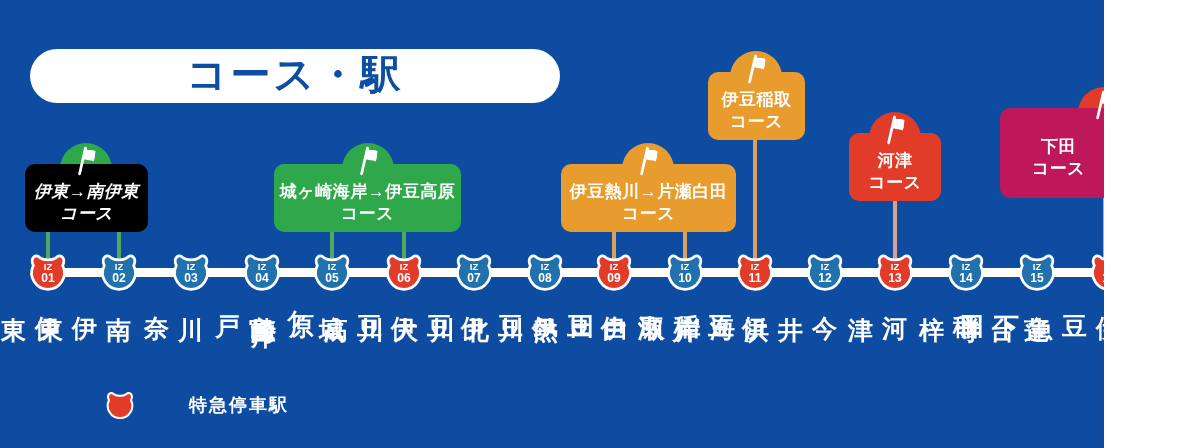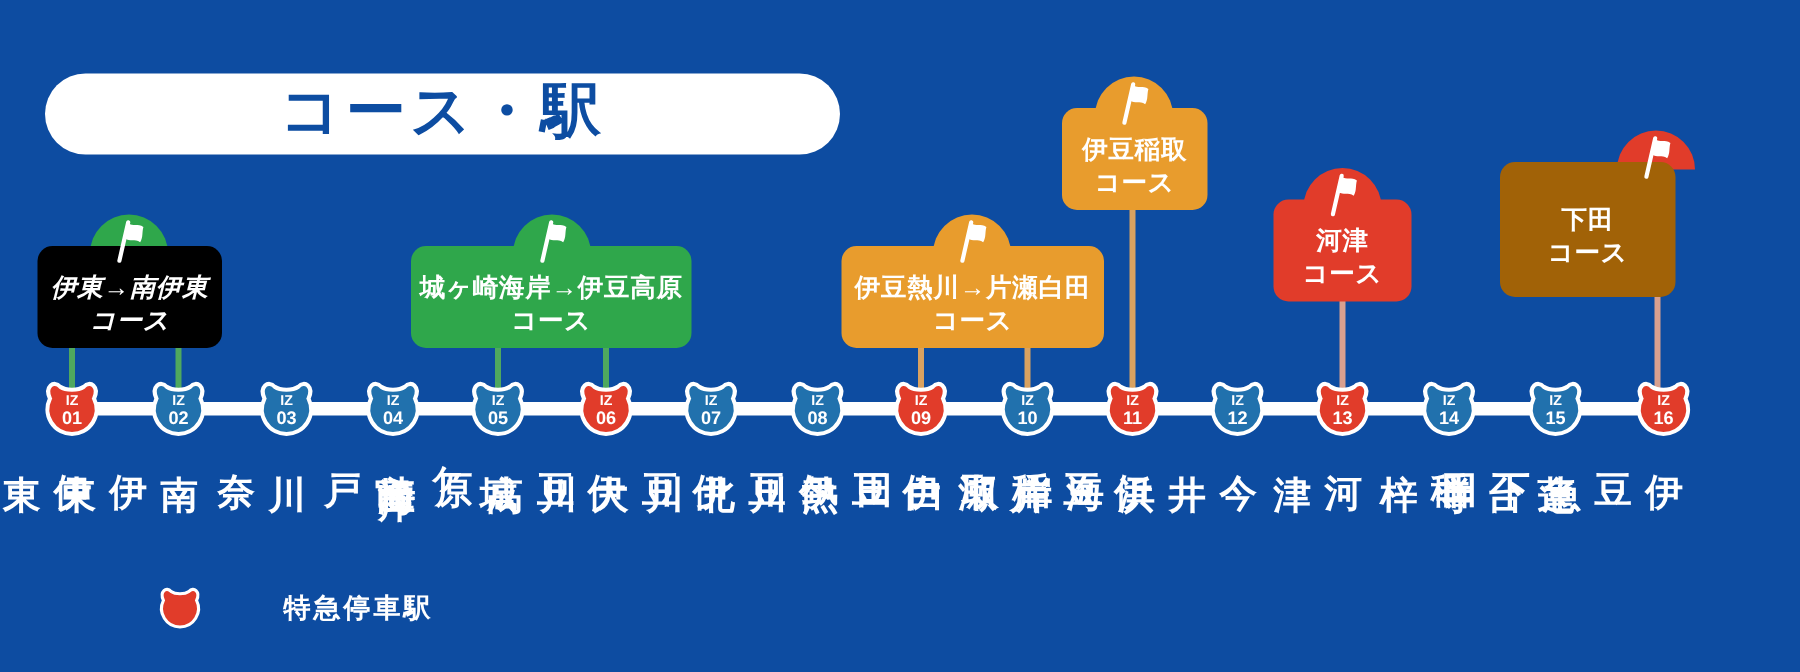--- a/index.html
+++ b/index.html
@@ -1,18 +1,18 @@
 <!DOCTYPE html>
 <html style="--c-background: #0D4CA1; --c-panel_white: #FFFFFF; --c-title_text: #0D4DA2; --c-line_white: #FFFFFF; --c-station_blue: #2171AD; --c-express_red: #E13C2A; --c-badge_text: #FFFFFF; --c-station_name_text: #FFFFFF; --c-legend_text: #FFFFFF; --c-course_green: #2FA74B; --c-course_orange: #E89C2D; --c-course_red: #E13C2A; --c-connector_green: #4FA85E; --c-connector_orange: #D9A260; --c-connector_red: #D9A08F;"><head>
 <meta charset="utf-8">
 <style>
   html, body { margin: 0; padding: 0; }
   .canvas {
     position: relative;
-    width: 1200px;
+    width: 1104px;
     height: 448px;
     background: var(--c-background, #0D4DA2);
     overflow: hidden;
     font-family: "Liberation Sans", "DejaVu Sans", sans-serif;
   }
 
   
   .title-pill {
     position: absolute;
     left: 30px; top: 49px;
@@ -172,21 +172,21 @@
       <div class="course-bump" style="left: 869px; top: 112px; background: rgb(225, 60, 42);"></div>
       <div class="course-box" style="left: 849px; top: 133px; width: 92px; height: 68px; background: rgb(225, 60, 42);">
         <div class="course-line" style="font-size: 17px;">河津</div>
         <div class="course-line" style="font-size: 17px;">コース</div>
       </div>
       <svg class="flag-icon-svg" width="28" height="32" viewBox="0 0 26 30" style="left: 881px; top: 114px;">
     <path d="M7,27 L12.5,3" stroke="#FFFFFF" stroke-width="2.6" stroke-linecap="round" fill="none"></path>
     <path d="M12.5,3.5 C15.5,6 18.5,3.5 22,6 C21,9.5 22,12 20,15.5 C16.5,13 13.5,15.5 10.5,13 C12,9.5 11.5,7 12.5,3.5 Z" fill="#FFFFFF"></path>
   </svg>
       <div class="course-bump" style="left: 1078px; top: 87px; background: rgb(225, 60, 42);"></div>
-      <div class="course-box" style="left: 1000px; top: 108px; width: 117px; height: 90px; background: #a16207;">
+      <div class="course-box" style="left: 1000px; top: 108px; width: 117px; height: 90px; background: #be185d;">
         <div class="course-line" style="font-size: 17px;">下田</div>
         <div class="course-line" style="font-size: 17px;">コース</div>
       </div>
       <svg class="flag-icon-svg" width="28" height="32" viewBox="0 0 26 30" style="left: 1090px; top: 89px;">
     <path d="M7,27 L12.5,3" stroke="#FFFFFF" stroke-width="2.6" stroke-linecap="round" fill="none"></path>
     <path d="M12.5,3.5 C15.5,6 18.5,3.5 22,6 C21,9.5 22,12 20,15.5 C16.5,13 13.5,15.5 10.5,13 C12,9.5 11.5,7 12.5,3.5 Z" fill="#FFFFFF"></path>
   </svg>
     </div>
 
   <div class="rail-line"></div>

